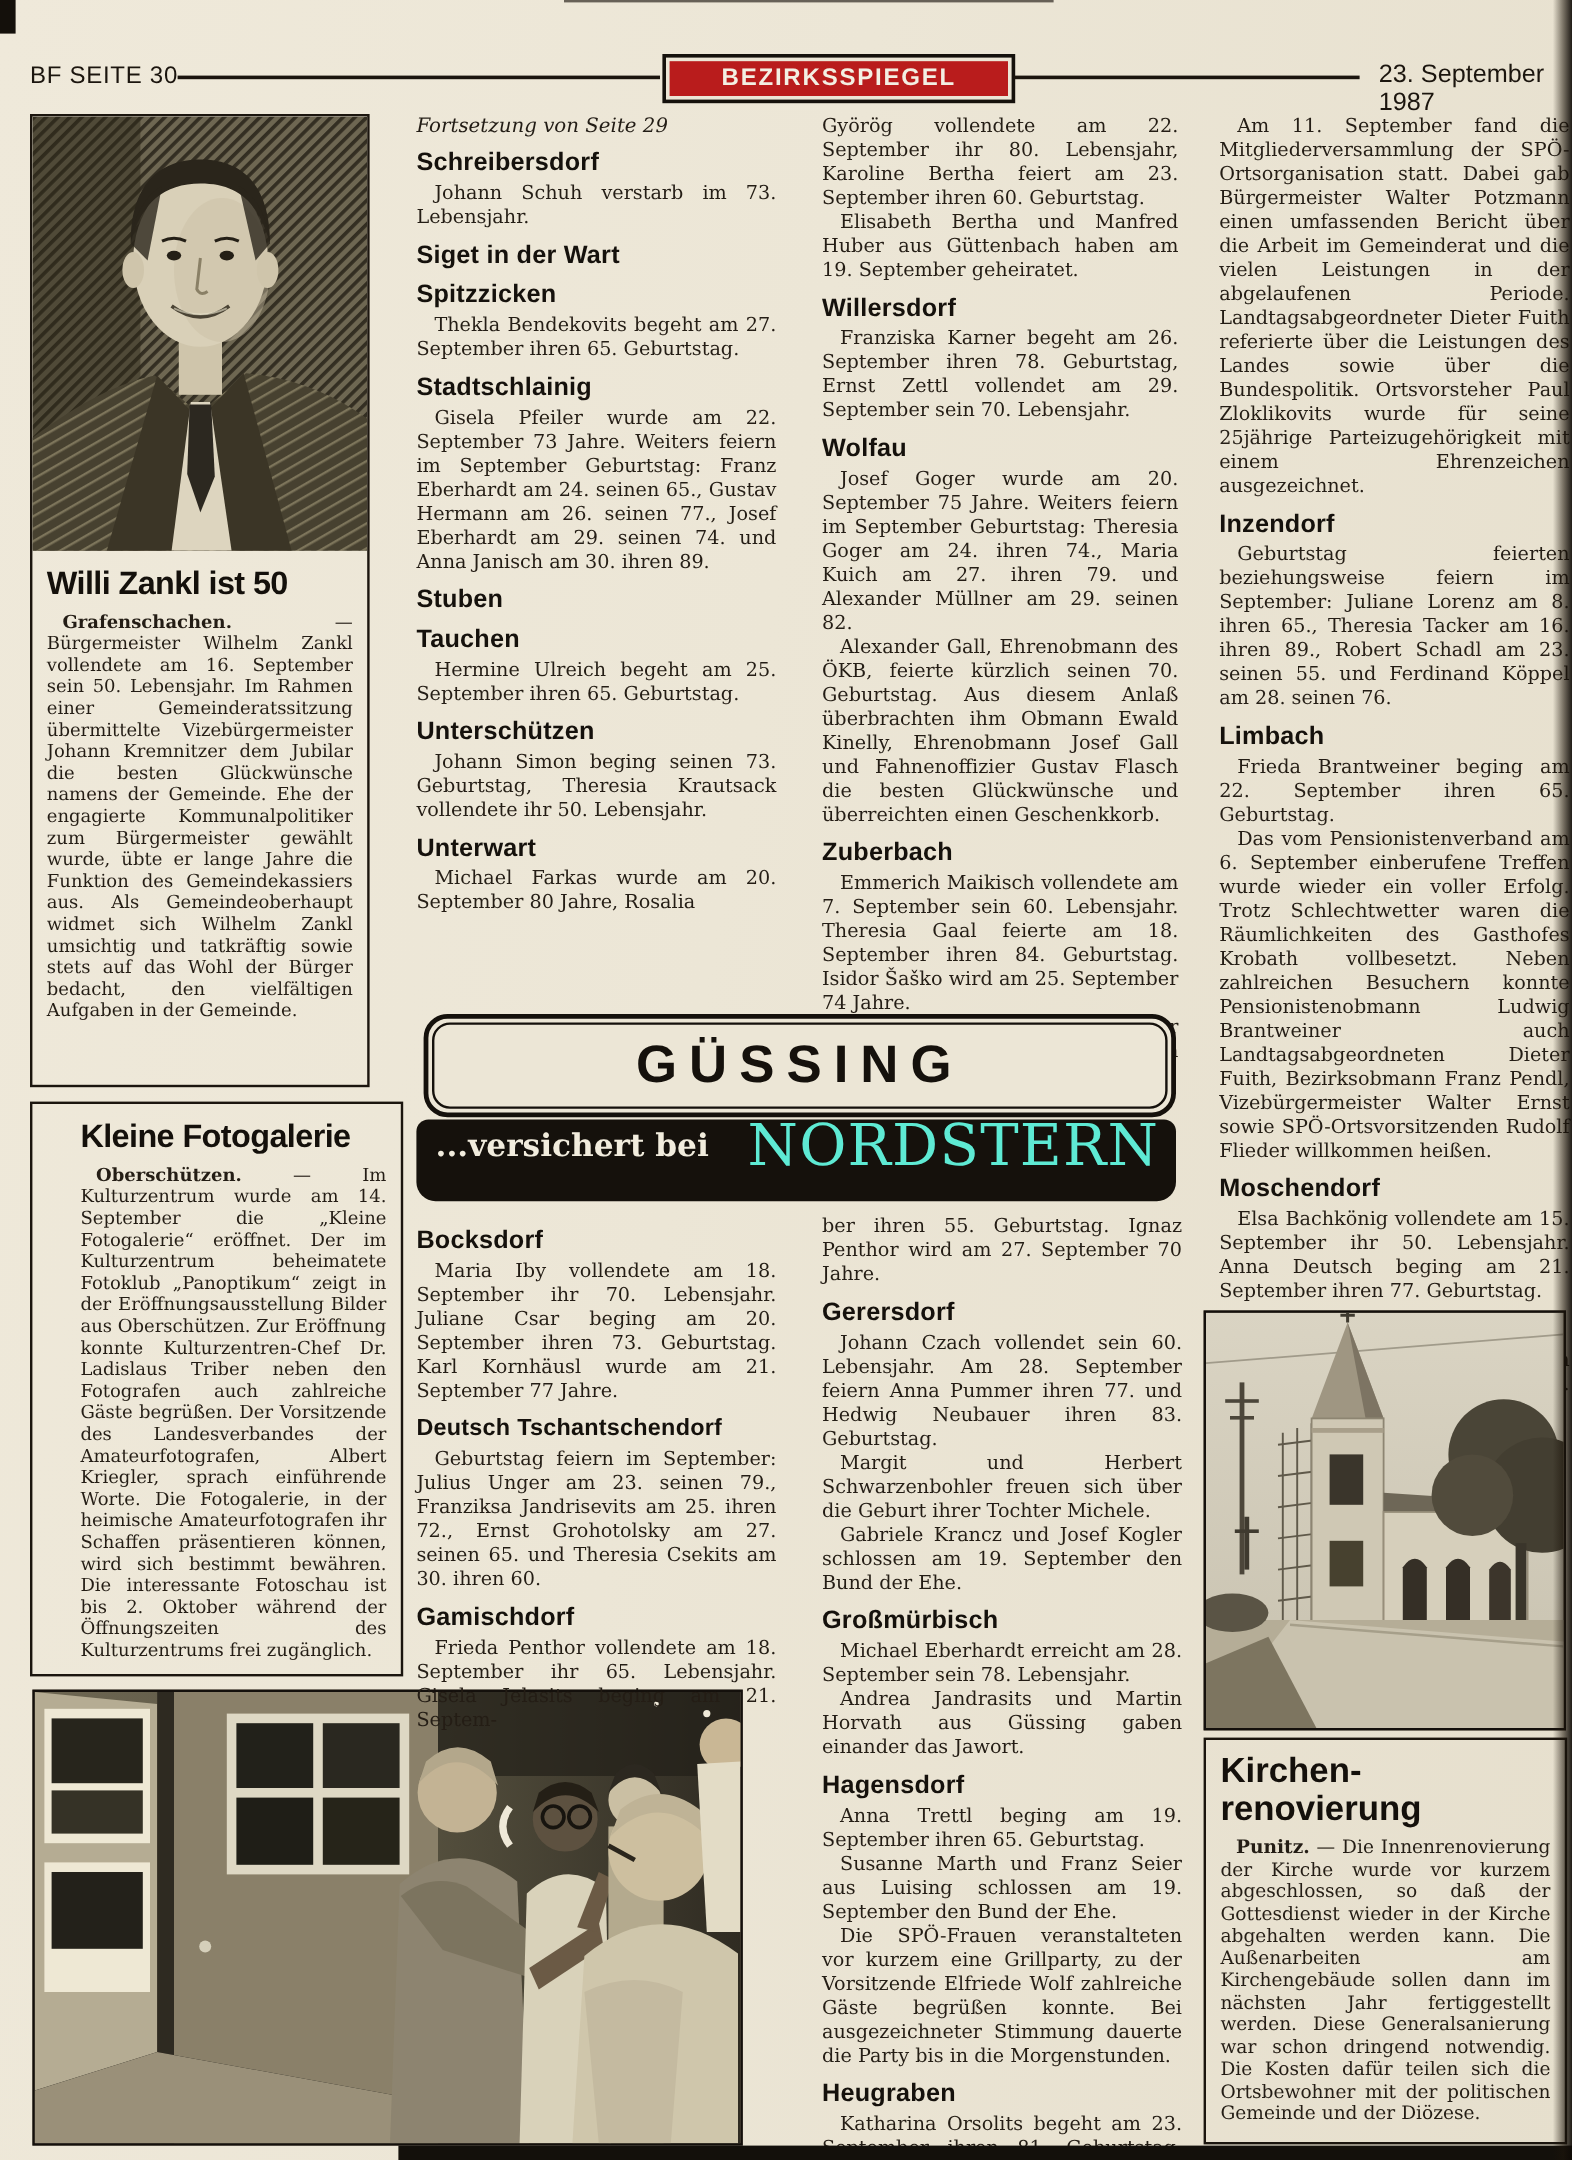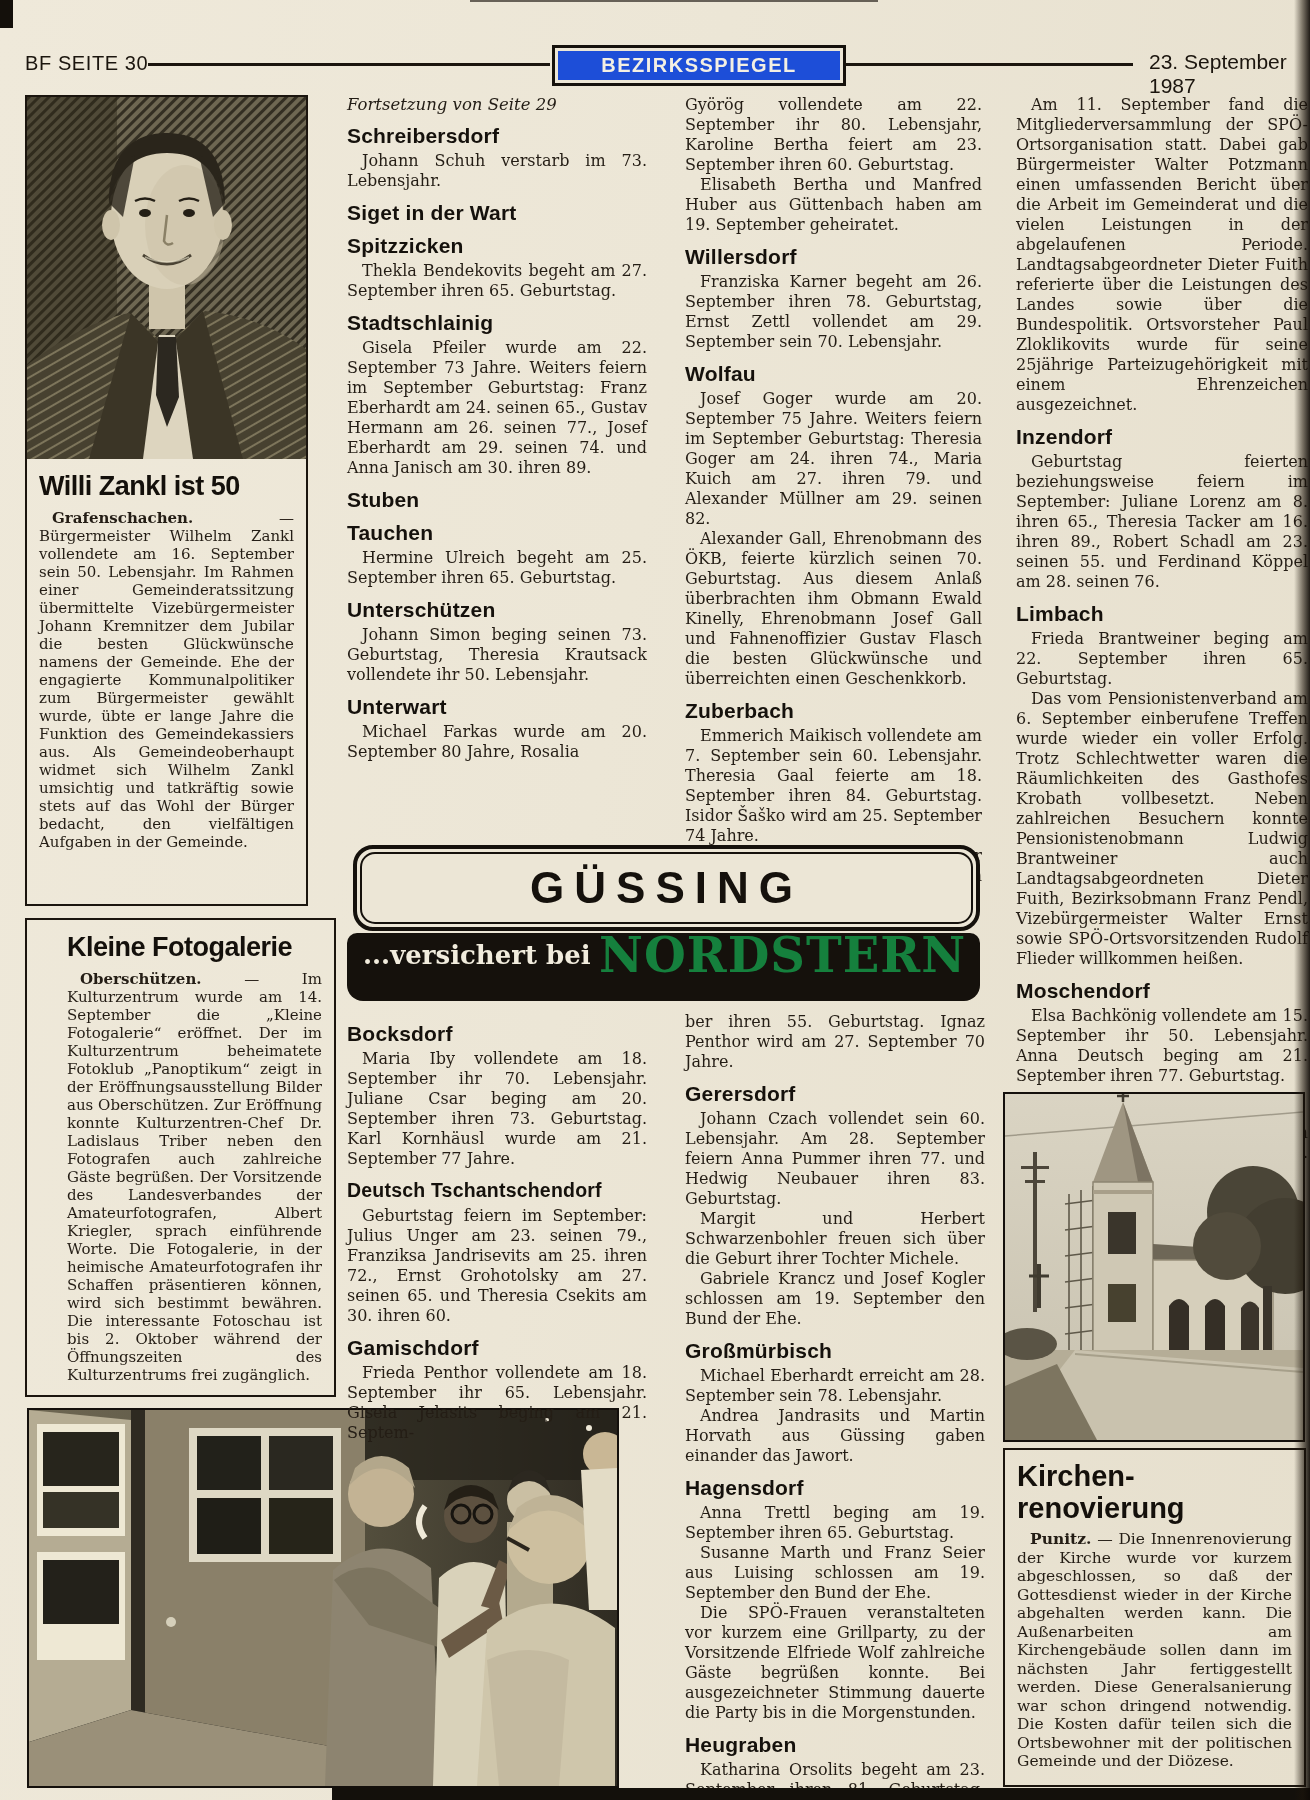--- a/index.html
+++ b/index.html
@@ -7,21 +7,21 @@
   .page {
     position:relative; width:1310px; height:1800px; overflow:hidden;
     background: linear-gradient(100deg,#efe9da 0%, #ece6d6 45%, #e6dfcd 100%);
     color:#221c15; font-family:"DejaVu Serif", serif;
   }
   .abs { position:absolute; }
   
   .pagelabel { font-family:"Liberation Sans", sans-serif; font-size:20px; letter-spacing:0.6px; color:#1b150e; }
   .rule { background:#1b150e; height:3px; }
   .masthead-outer { border:3px solid #15110c; background:#ece6d6; padding:3px; }
-  .masthead-inner { background:#1d4ed8; color:#f3efe3; text-align:center;
+  .masthead-inner { background:#b91c1c; color:#f3efe3; text-align:center;
     font-family:"Liberation Sans", sans-serif; font-weight:700; font-size:20px; line-height:29px; letter-spacing:1.5px; }
   .date { font-family:"Liberation Sans", sans-serif; font-size:21px; color:#1b150e; }
   
   .town { font-family:"Liberation Sans","DejaVu Sans",sans-serif; font-weight:700; font-size:21px;
     line-height:23px; margin:10px 0 4px; color:#15110c; letter-spacing:0.2px; }
   .town.small { font-size:19.5px; white-space:nowrap; }
   .bodytext { margin:0; font-size:16px; line-height:20px; text-align:justify; text-indent:15px; color:#241d15; }
   .noind { text-indent:0; }
   .cont-note { font-style:italic; font-size:16.5px; margin:0 0 3px; }
   .col { position:absolute; }
@@ -33,21 +33,21 @@
   .box .bodytext { font-size:15px; line-height:18px; text-indent:13px; }
   .lead { font-weight:700; }
   
   .ad-frame { position:absolute; left:6px; top:0; right:0; height:78px; border:4px solid #15110c; border-radius:20px; background:#ece6d6; }
   .ad-frame-inner { position:absolute; left:3px; top:3px; right:3px; bottom:3px; border:2px solid #15110c; border-radius:15px;
     display:flex; align-items:center; justify-content:center; }
   .ad-town { font-family:Liberation Sans, sans-serif; font-weight:700; font-size:44px; letter-spacing:10px; color:#15110c; }
   .ad-bar { position:absolute; left:0; top:88px; right:0; height:68px; background:#15110c;
     border-radius:10px 10px 16px 16px; display:flex; align-items:baseline; justify-content:space-between; padding:0 14px 0 16px; box-sizing:border-box; }
   .ad-tagline { color:#f1ecdd; font-family:"DejaVu Serif", serif; font-weight:700; font-size:26px; position:relative; top:-14px; }
-  .ad-brand { color:#15803d; font-family:"DejaVu Serif", serif; font-weight:700; font-size:48px; letter-spacing:1px; position:relative; top:-6px; }
+  .ad-brand { color:#5eead4; font-family:"DejaVu Serif", serif; font-weight:400; font-size:48px; letter-spacing:1px; position:relative; top:-6px; }
   
   .kirchen-headline { font-family:"Liberation Sans", sans-serif; font-weight:700; font-size:29px; line-height:32px; margin:10px 0 6px; color:#14100b; }
   .box-kirchen .bodytext { font-size:15.5px; line-height:18.5px; }
   
   .photo { display:block; }
   .photo-frame { border:2px solid #14100c; background:#7a7260; }
   
   .edge-right { position:absolute; top:0; right:0; width:16px; height:1800px; z-index:50;
     background: linear-gradient(to right, rgba(24,18,10,0), rgba(28,20,10,0.55) 55%, rgba(14,10,6,0.92)); }
   .edge-bottom { position:absolute; left:332px; right:0; bottom:0; height:12px; background:#13100b; z-index:49; }

